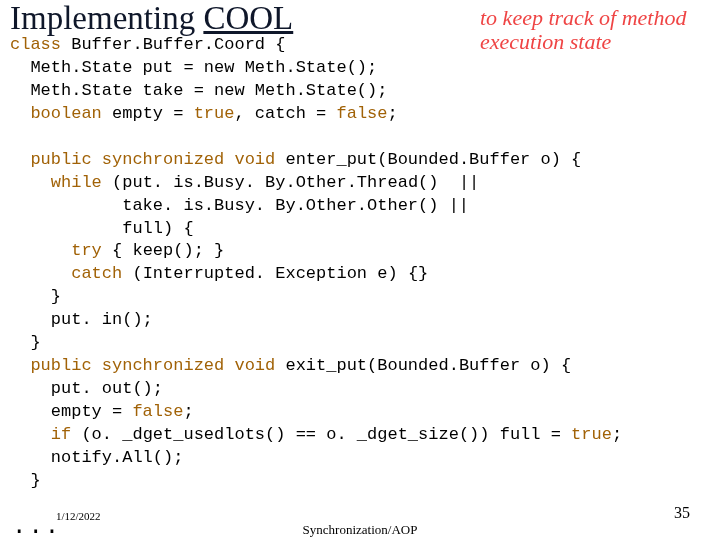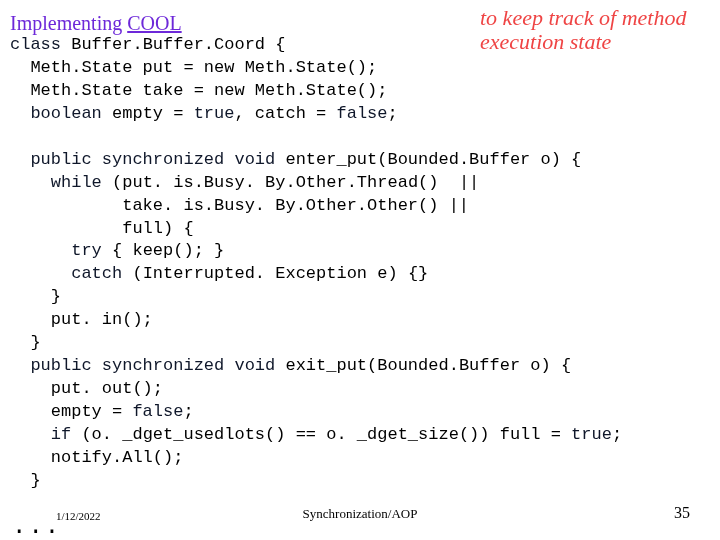--- a/index.html
+++ b/index.html
@@ -7,24 +7,24 @@
     padding: 0;
     width: 720px;
     height: 540px;
     background: #fff;
     font-family: "Times New Roman", serif;
     position: relative;
     overflow: hidden;
   }
   .title {
     position: absolute;
-    top: 12px;
+    top: 0;
     left: 10px;
-    font-size: 20px;
-    color: #6d28d9;
+    font-size: 33px;
+    color: #0f172a;
   }
   .title .underline {
     text-decoration: underline;
   }
   .annotation {
     position: absolute;
     top: 6px;
     left: 480px;
     width: 230px;
     font-style: italic;
@@ -34,31 +34,31 @@
   }
   .code {
     position: absolute;
     top: 34px;
     left: 10px;
     font-family: "Courier New", monospace;
     font-size: 17px;
     line-height: 1.35;
     white-space: pre;
   }
-  .kw { color: #0f172a; }
+  .kw { color: #a16207; }
   .footer-date {
     position: absolute;
     bottom: 18px;
     left: 56px;
     font-size: 11px;
     font-family: "Times New Roman", serif;
   }
   .footer-center {
     position: absolute;
-    bottom: 18px;
+    bottom: 2px;
     left: 0;
     width: 720px;
     text-align: center;
     font-size: 13px;
     font-family: "Times New Roman", serif;
   }
   .footer-page {
     position: absolute;
     bottom: 18px;
     right: 30px;

